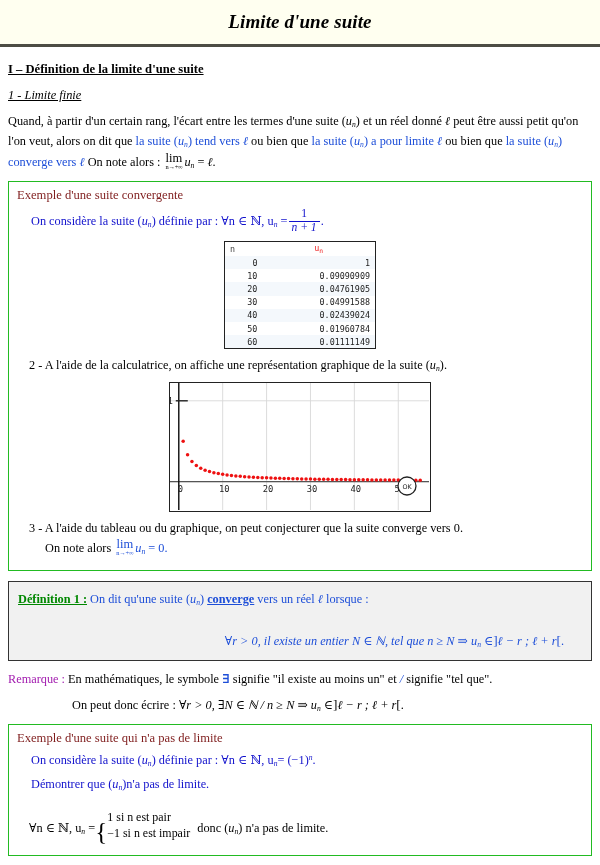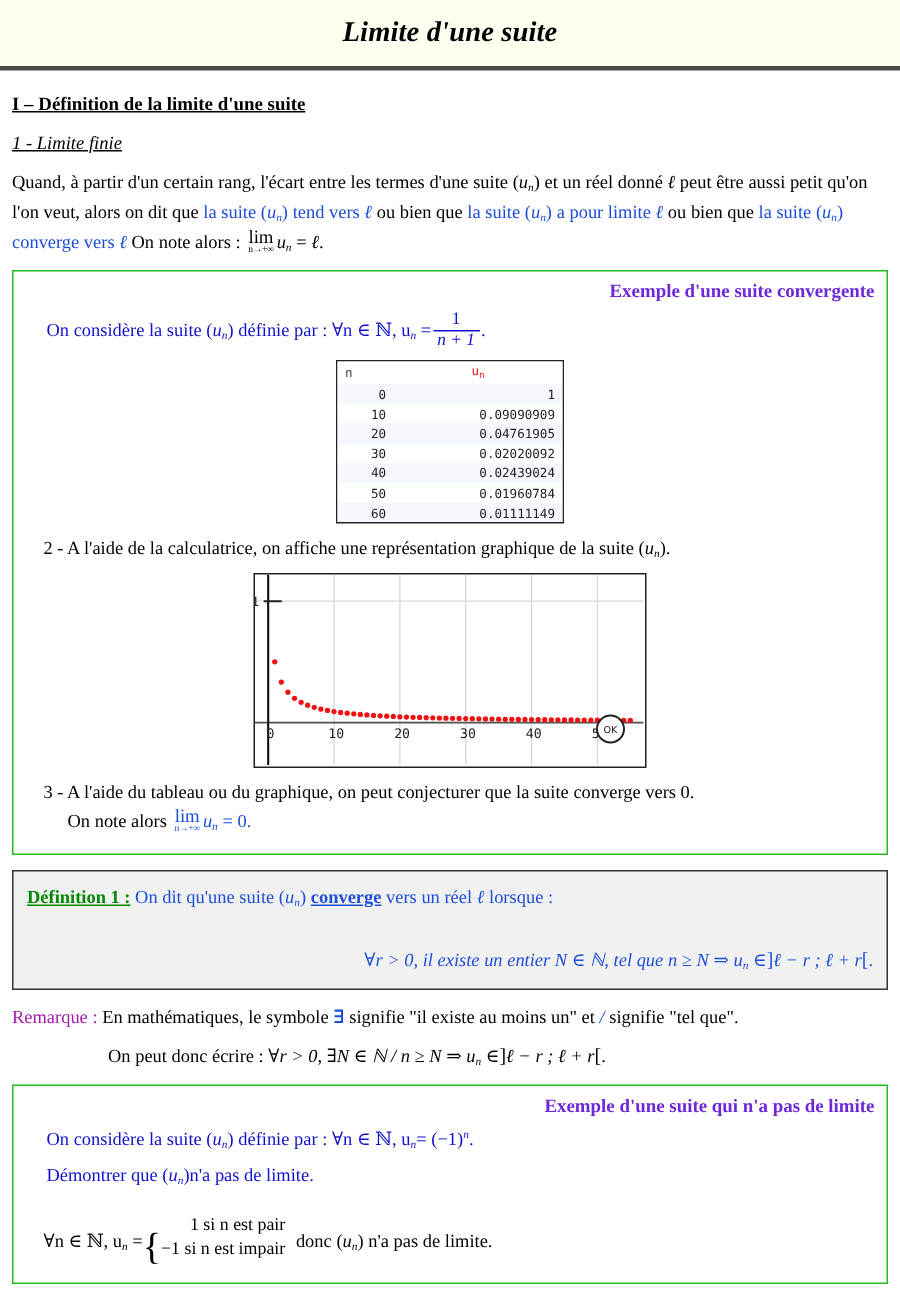--- a/index.html
+++ b/index.html
@@ -105,30 +105,29 @@
   .box-green {
     border: 1.5px solid #22bb22;
     background: #ffffff;
     padding: 6px 8px 8px 8px;
     margin: 8px 0 0 0;
     box-sizing: border-box;
   }
   .box-gray {
     border: 1.5px solid #333333;
     background: #f1f1f1;
-    padding: 7px 9px 9px 9px;
+    padding: 7px 27px 9px 9px;
     margin: 10px 0 0 0;
     box-sizing: border-box;
   }
   .box-title {
-    font-weight: bold;
-    color: #6d28d9;
+    font-weight: normal;
+    color: #7f1d1d;
     font-size: 12.6px;
     margin: 0 0 5px 0;
-    text-align: right;
   }
   .ex-line {
     margin: 0 0 5px 0;
     padding-left: 14px;
     line-height: 1.6;
   }
   .ex-line.blue { color: #1111cc; }
   .step {
     margin: 7px 0 4px 0;
     padding-left: 12px;
@@ -191,21 +190,21 @@
   .bigbrace {
     display: inline-block;
     font-size: 2.05em;
     vertical-align: -0.33em;
     line-height: 0.82;
     font-weight: 300;
   }
   .cases {
     display: inline-block;
     vertical-align: -0.42em;
-    text-align: right;
+    text-align: left;
     font-size: 0.97em;
     line-height: 1.35;
     margin-right: 4px;
   }
   .cases span { display: block; }
   .interval { font-size: 1.08em; }
   .final-formula {
     margin: 14px 0 4px 0;
     padding-left: 12px;
     line-height: 1.5;
@@ -276,21 +275,21 @@
             <tr>
                 <td>10</td>
                 <td>0.09090909</td>
               </tr>
             <tr>
                 <td>20</td>
                 <td>0.04761905</td>
               </tr>
             <tr>
                 <td>30</td>
-                <td>0.02020092</td>
+                <td>0.04991588</td>
               </tr>
             <tr>
                 <td>40</td>
                 <td>0.02439024</td>
               </tr>
             <tr>
                 <td>50</td>
                 <td>0.01960784</td>
               </tr>
             <tr>

